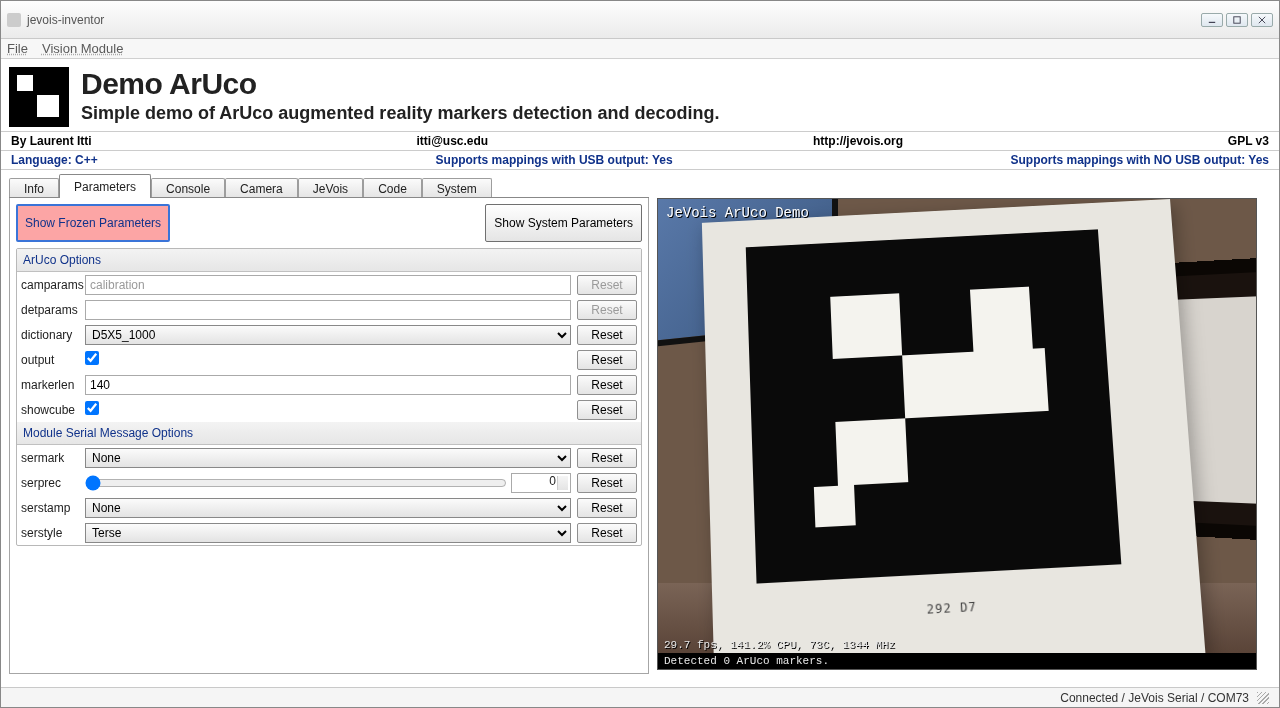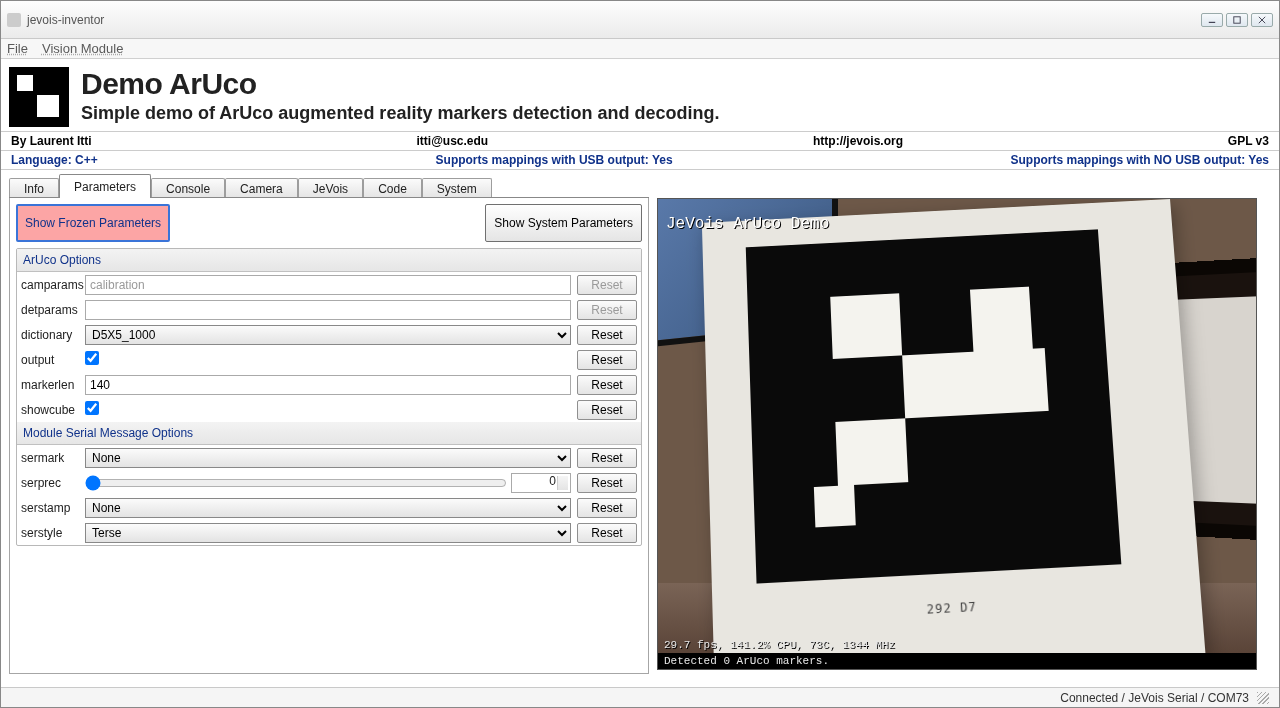--- a/index.html
+++ b/index.html
@@ -63,21 +63,21 @@
   .cam-marker .m{position:absolute;background:#f4f3ee;}
   .m1{left:84px;top:56px;width:70px;height:64px;}
   .m2{left:154px;top:120px;width:72px;height:64px;}
   .m3{left:84px;top:184px;width:70px;height:64px;}
   .m4{left:226px;top:120px;width:72px;height:64px;}
   .m5{left:226px;top:56px;width:60px;height:64px;}
   .m6{left:60px;top:248px;width:40px;height:40px;}
   .cam-boardlabel{position:absolute;left:210px;top:395px;color:#444;font-family:monospace;font-size:12px;letter-spacing:1px;}
   .cam-frame{position:absolute;right:-110px;top:60px;width:250px;height:280px;background:#1a120e;border:14px solid #0b0704;transform:perspective(800px) rotateY(-18deg);}
   .cam-photo{position:absolute;left:22px;top:24px;right:22px;bottom:22px;background:#d8d4ce;}
-  .cam-title{position:absolute;left:8px;top:16px;color:#fff;font-family:"Courier New",monospace;font-size:16px;text-shadow:1px 1px 0 #000;}
+  .cam-title{position:absolute;left:8px;top:6px;color:#fff;font-family:"Courier New",monospace;font-size:14px;text-shadow:1px 1px 0 #000;}
   .cam-stats{position:absolute;left:6px;bottom:18px;color:#e6e6e6;font-family:"Courier New",monospace;font-size:11px;text-shadow:1px 1px 0 #000;}
   .cam-detectbar{position:absolute;left:0;right:0;bottom:0;height:16px;background:#000;}
   .cam-detect{position:absolute;left:6px;bottom:2px;color:#e6e6e6;font-family:"Courier New",monospace;font-size:11px;}
   .cam-bottomdesk{position:absolute;left:0;right:0;bottom:16px;height:70px;background:linear-gradient(#7a6456,#5a4438);}
   .cam-board,.cam-mon,.cam-frame{z-index:1;}
   .cam-title,.cam-stats,.cam-detect,.cam-detectbar{z-index:5;}
   
   .statusbar{position:absolute;left:0;right:0;bottom:0;height:20px;border-top:1px solid #c9c9c9;background:#f5f5f5;display:flex;align-items:center;justify-content:flex-end;padding:0 10px;font-size:12px;color:#333;}
   .grip{width:12px;height:12px;margin-left:8px;background:repeating-linear-gradient(135deg,#aaa 0 1px,transparent 1px 3px);}
 </style>

